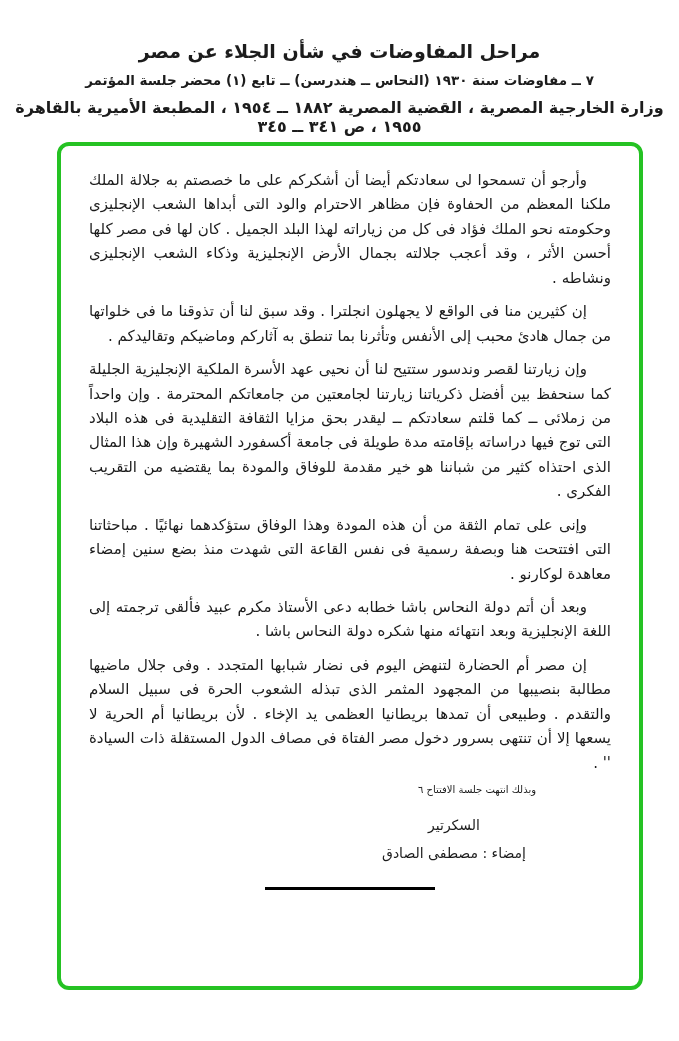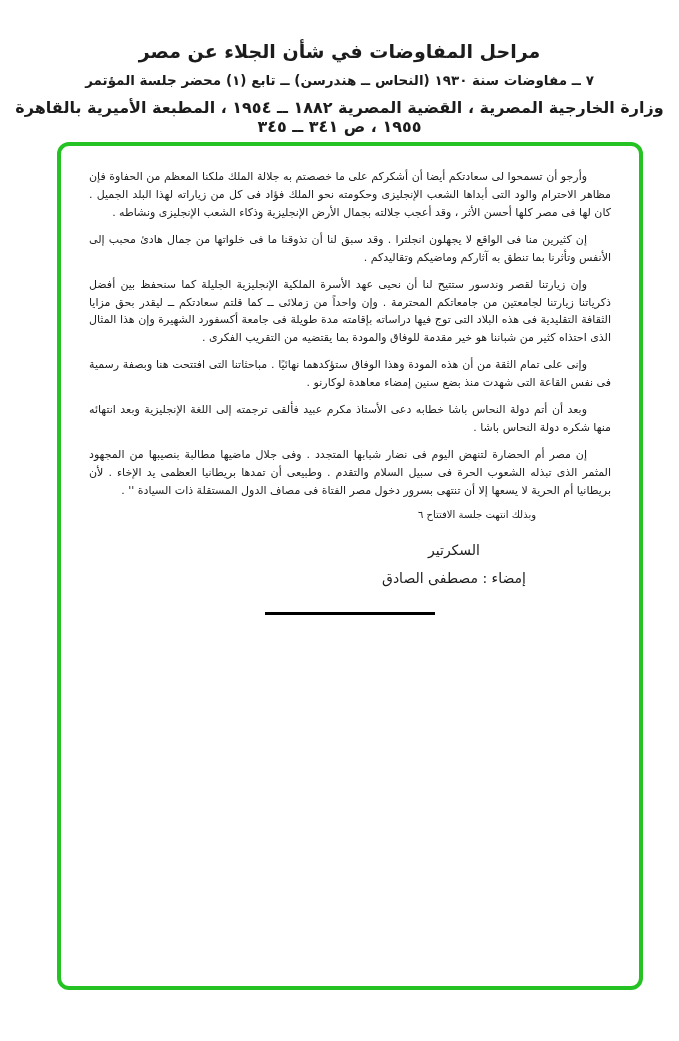--- a/index.html
+++ b/index.html
@@ -47,21 +47,21 @@
     left: 57px;
     top: 142px;
     width: 586px;
     height: 848px;
     box-sizing: border-box;
     border: 4px solid #25c223;
     border-radius: 12px;
     padding: 22px 28px 0 28px;
   }
   .body-text p {
-    font-size: 11px;
+    font-size: 15px;
     line-height: 1.63;
     text-align: justify;
     margin: 0 0 9px 0;
     text-indent: 24px;
   }
   .closing-line {
     font-size: 10px;
     margin: 6px 0 0 0;
     padding-right: 75px;
   }

